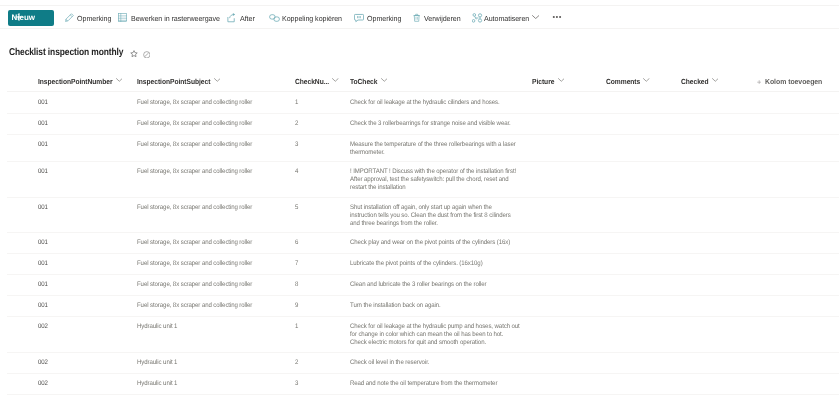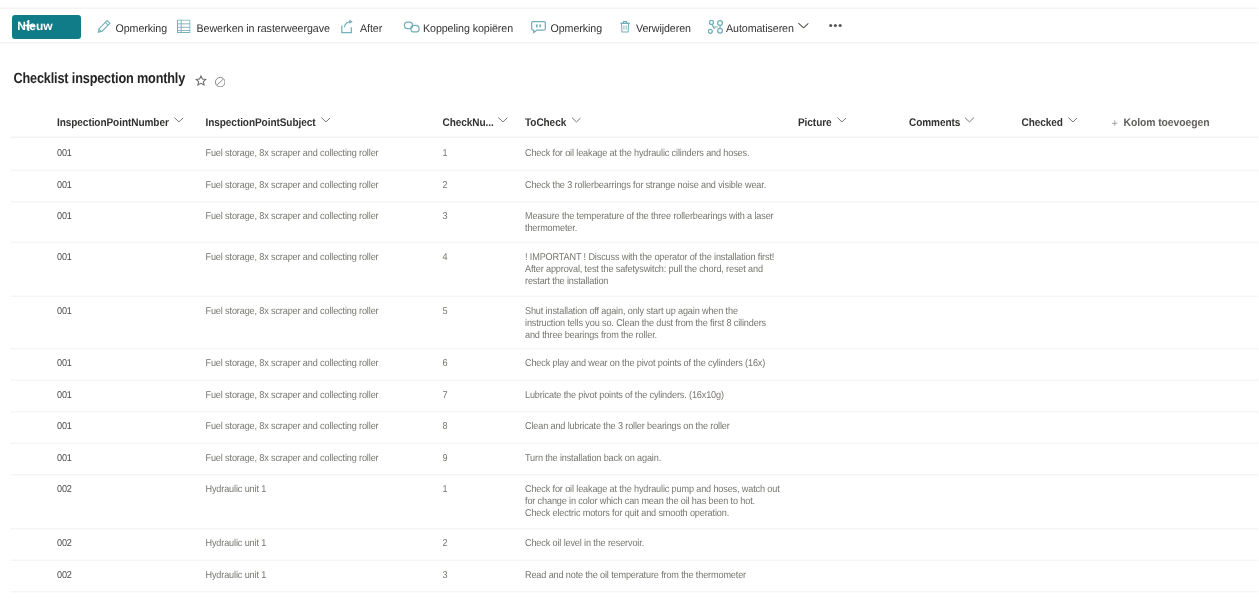--- a/index.html
+++ b/index.html
@@ -188,21 +188,21 @@
       </div>
       <span class="hchev" style="left:643.4px"><svg width="6.6" height="4.1" viewBox="0 0 16 10">
           <path d="M1 1.4L8 8 15 1.4" fill="none" stroke="#6b6966" stroke-width="1.5" stroke-linecap="round" stroke-linejoin="round"></path>
         </svg></span>
       <div class="th" style="left:681px">
         <span>Checked</span>
       </div>
       <span class="hchev" style="left:711.8px"><svg width="6.6" height="4.1" viewBox="0 0 16 10">
           <path d="M1 1.4L8 8 15 1.4" fill="none" stroke="#6b6966" stroke-width="1.5" stroke-linecap="round" stroke-linejoin="round"></path>
         </svg></span>
-      <div class="addcol" style="left:741px">
+      <div class="addcol" style="left:757px">
         <span class="plusg">
           <svg width="4.4" height="4.4" viewBox="0 0 14 14">
             <path d="M7 0.5v13M0.5 7h13" stroke="#8a8886" stroke-width="1.5" fill="none"></path>
           </svg>
         </span>
         <span class="alab">Kolom toevoegen</span>
       </div>
   </div>
   <div class="tbody">
     <div class="row" style="top:92.6px;height:21.0px">

